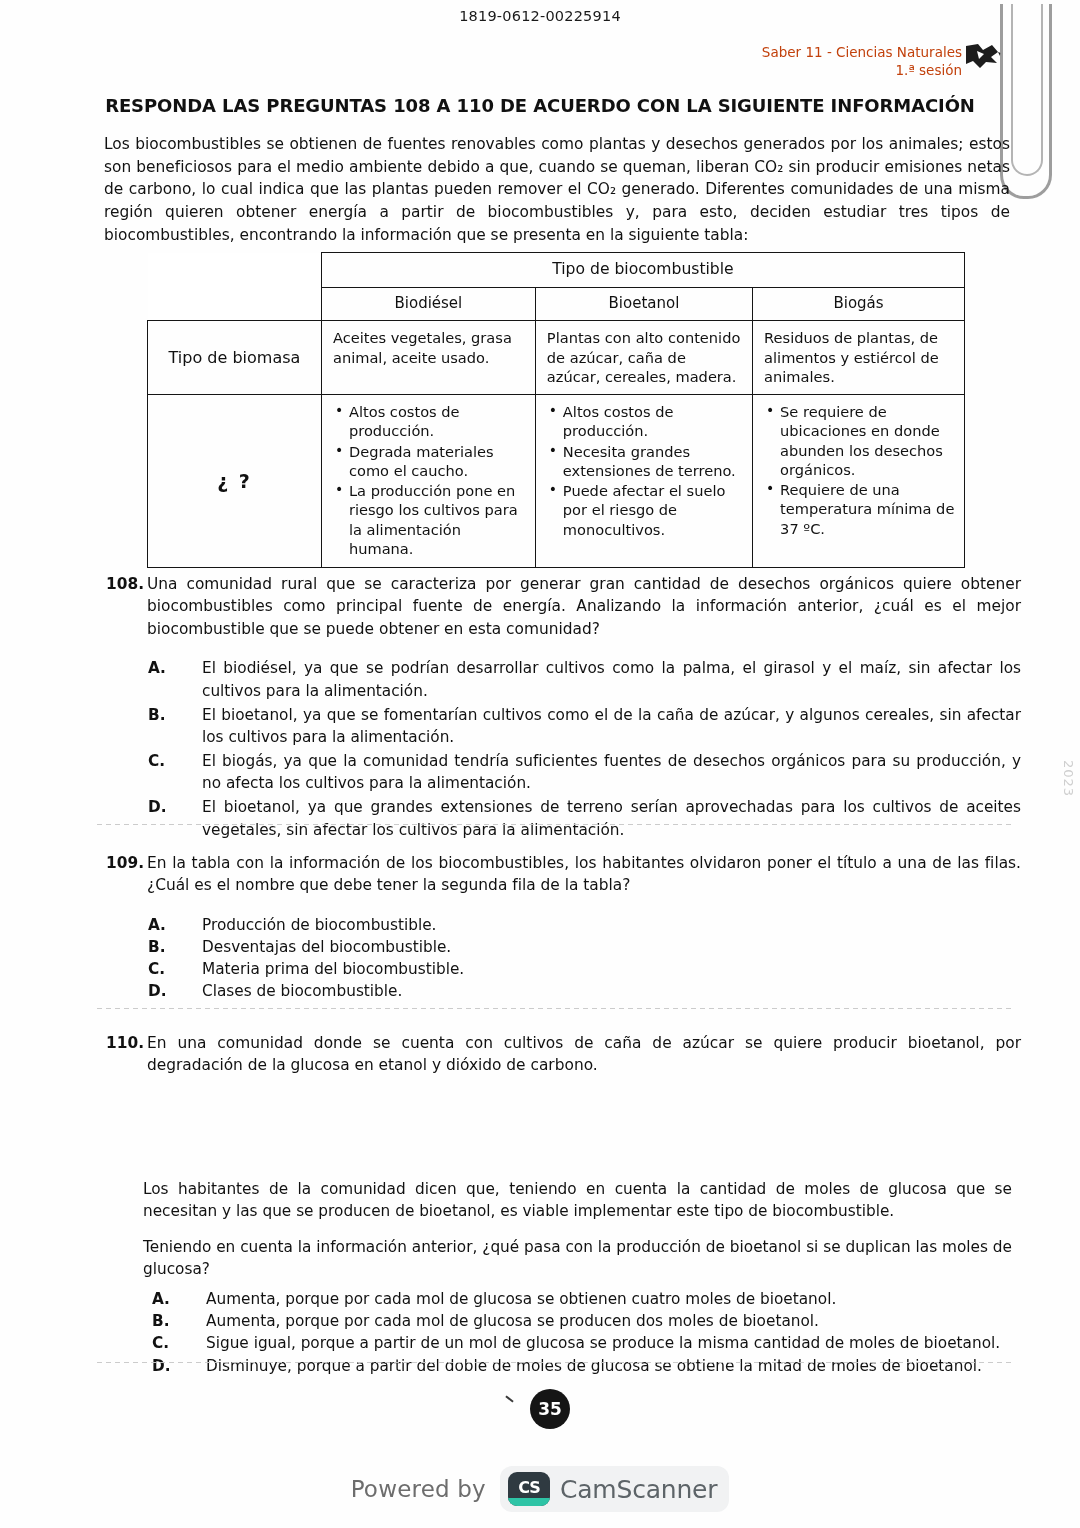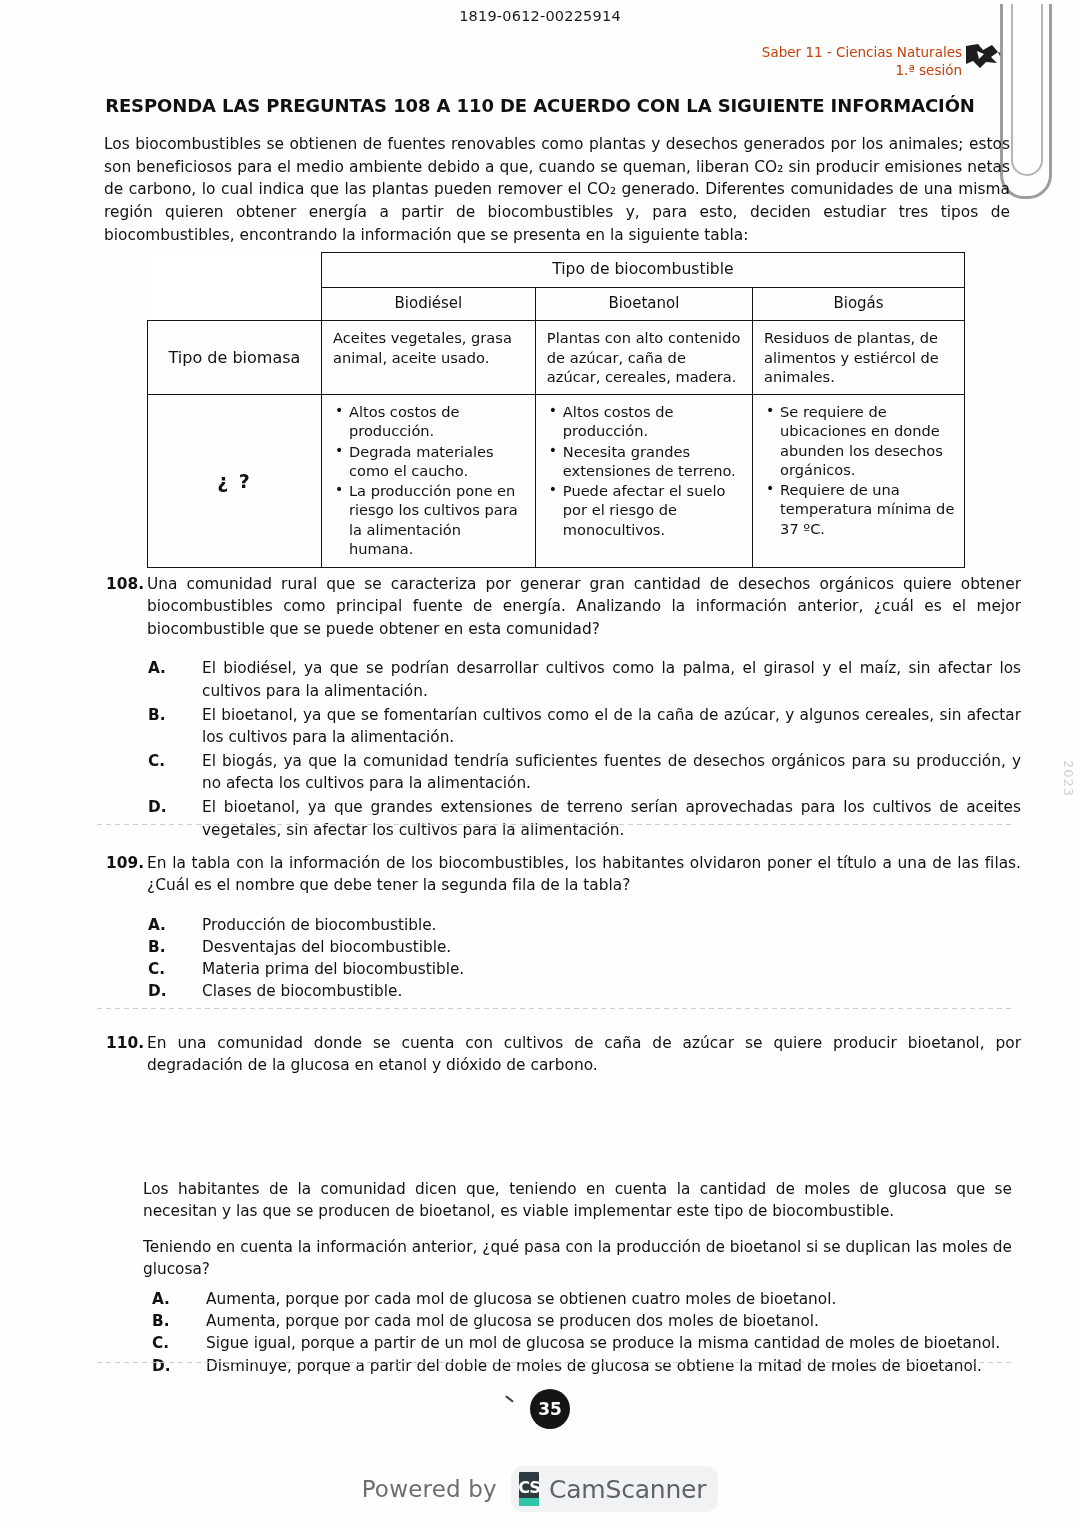--- a/index.html
+++ b/index.html
@@ -291,23 +291,23 @@
   }
   .cs-logo-box {
     background: #f1f2f3;
     border-radius: 12px;
     padding: 6px 12px 6px 8px;
     display: flex;
     align-items: center;
     gap: 10px;
   }
   .cs-mark {
-    width: 20px;
+    width: 42px;
     height: 34px;
-    border-radius: 1px;
+    border-radius: 9px;
     background: #2f3a41;
     position: relative;
     overflow: hidden;
     display: flex;
     align-items: center;
     justify-content: center;
   }
   .cs-mark span {
     color: #ffffff;
     font-size: 16px;

